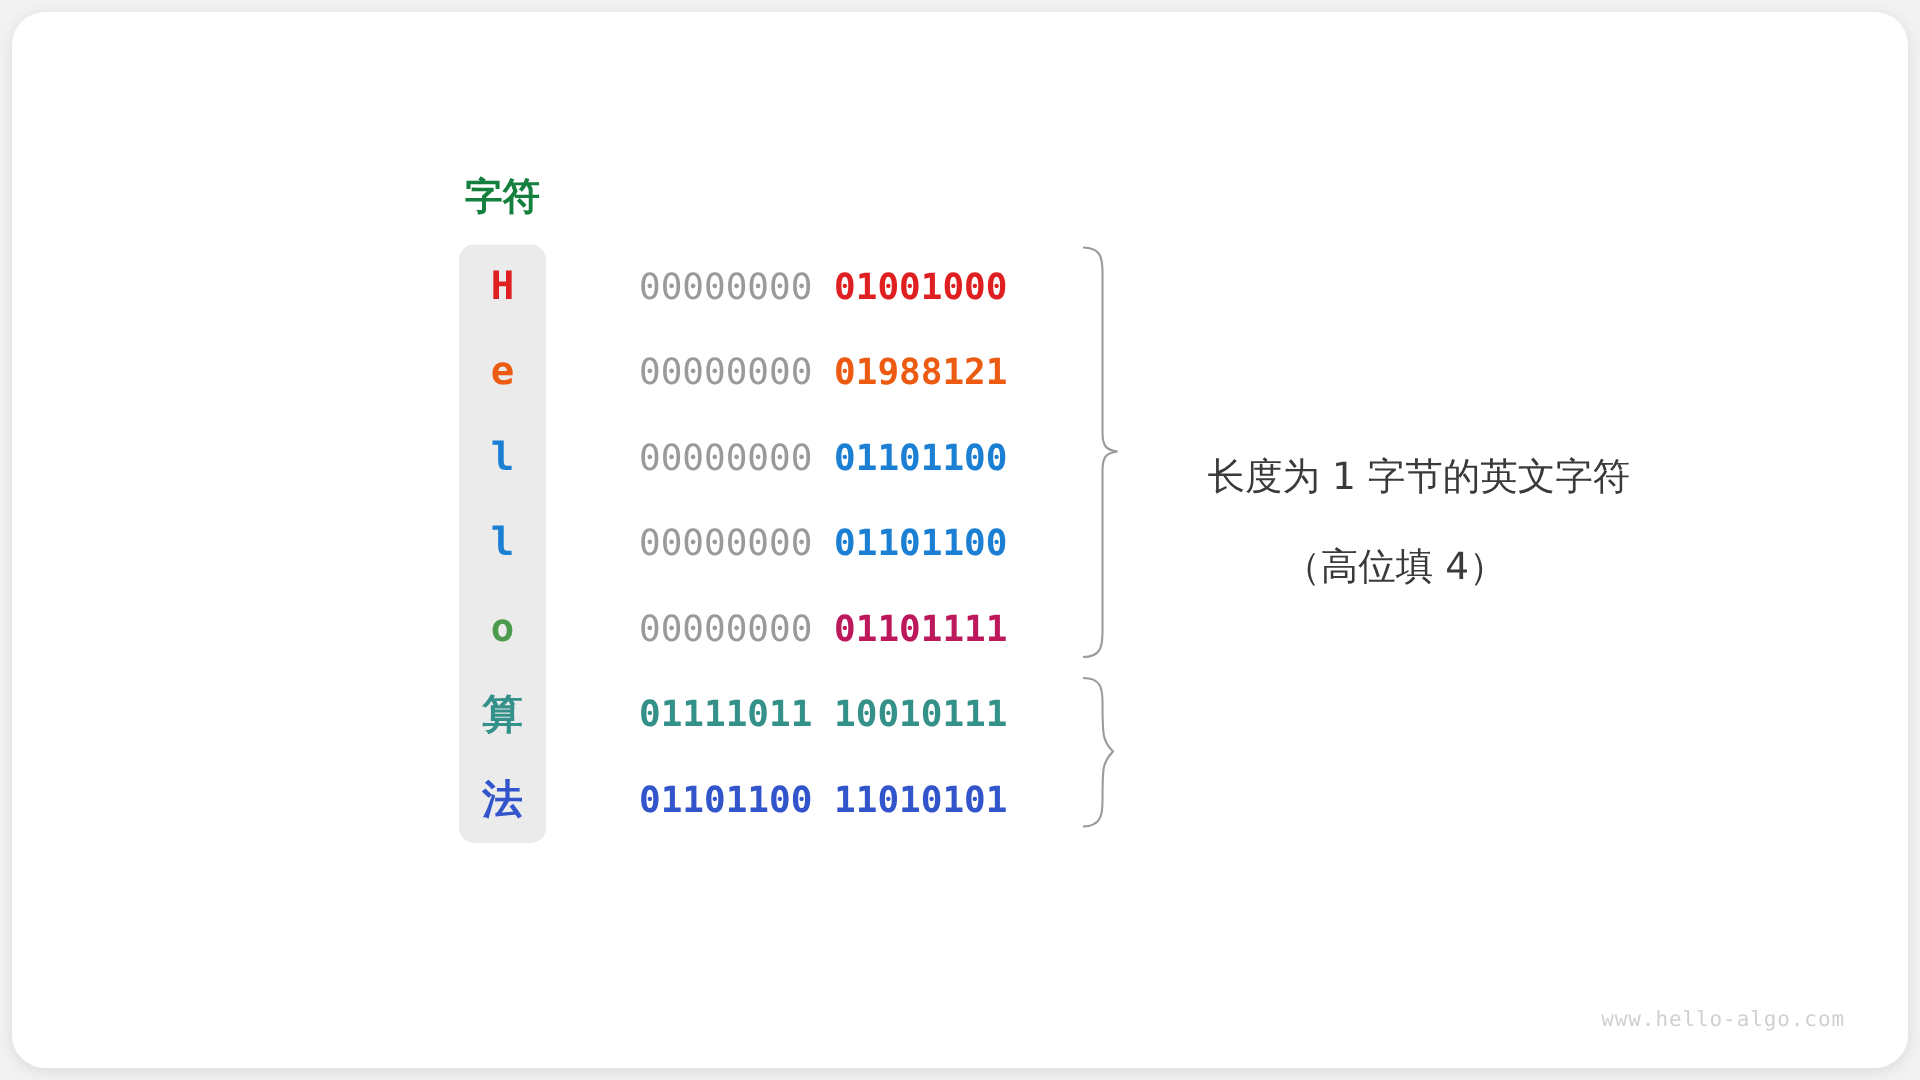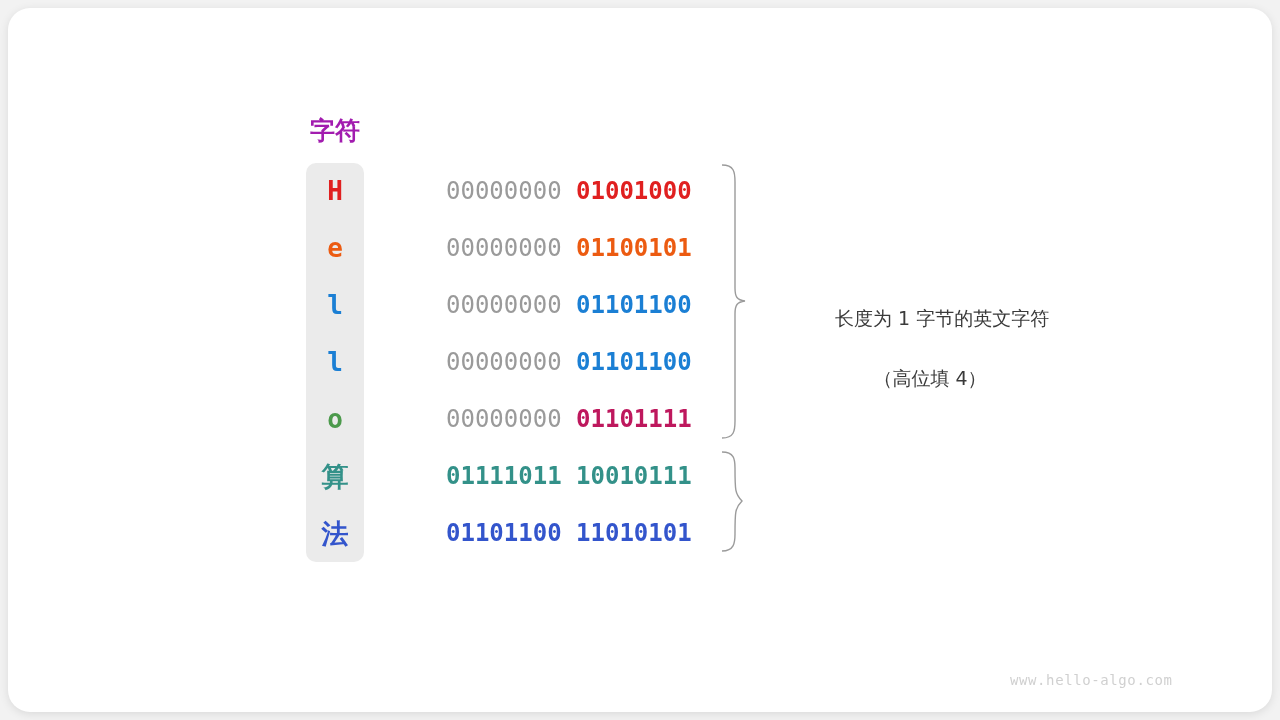--- a/index.html
+++ b/index.html
@@ -30,21 +30,21 @@
     height: 704px;
     background: #ffffff;
     border-radius: 22px;
     box-shadow: 0 2px 10px rgba(0,0,0,0.10);
   }
 
   
   .col-header {
     position: absolute;
     font-weight: bold;
-    color: #a21caf;
+    color: #15803d;
     white-space: nowrap;
   }
   #header-char {
     left: 306px;
     top: 114px;
     width: 58px;
     text-align: center;
     font-size: 25px;
     font-family: "Liberation Sans", "DejaVu Sans", sans-serif;
   }
@@ -87,21 +87,21 @@
     font-size: 26px;
     font-weight: bold;
     font-family: "DejaVu Sans Mono", "Liberation Mono", monospace;
   }
   .row-char.cjk {
     font-family: "DejaVu Sans", "Liberation Sans", sans-serif;
     font-size: 27px;
   }
   .row-bits {
     position: absolute;
-    left: 140px;
+    left: 120px;
     top: 0px;
     height: 57px;
     line-height: 57px;
     font-size: 24px;
     font-family: "DejaVu Sans Mono", "Liberation Mono", monospace;
     white-space: pre;
     letter-spacing: 0px;
   }
   .bits-hi { color: #9a9a9a; font-weight: normal; }
   .bits-lo { font-weight: bold; }
@@ -114,21 +114,21 @@
     top: 0;
     width: 1280px;
     height: 720px;
     pointer-events: none;
   }
 
   
   .annotation {
     position: absolute;
     color: #3a3a3a;
-    font-size: 19px;
+    font-size: 25px;
     line-height: 30px;
     text-align: center;
     white-space: pre;
     font-family: "DejaVu Sans", "Liberation Sans", sans-serif;
   }
   #annotation-1 {
     left: 760px;
     top: 273px;
     width: 340px;
   }
@@ -138,21 +138,21 @@
     width: 340px;
   }
   .annotation .line2 { display: block; }
 
   
   #watermark {
     position: absolute;
     left: 1010px;
     top: 672px;
     width: 220px;
-    text-align: left;
+    text-align: right;
     font-size: 14px;
     color: #d0d0d0;
     font-family: "DejaVu Sans Mono", "Liberation Mono", monospace;
     letter-spacing: 0.6px;
   }
 </style>
 </head>
 <body>
 
 <div id="canvas">
@@ -162,21 +162,21 @@
 
   <div id="char-column"></div>
 
   <div class="row" id="row-0" style="top:163px;">
     <div class="row-char" id="char-0" style="color: rgb(224, 32, 32);">H</div>
     <div class="row-bits"><span class="bits-hi">00000000</span><span class="bits-sep"> </span><span class="bits-lo" id="lo-0" style="color: rgb(224, 32, 32);">01001000</span></div>
   </div>
 
   <div class="row" id="row-1" style="top:220px;">
     <div class="row-char" id="char-1" style="color: rgb(236, 91, 17);">e</div>
-    <div class="row-bits"><span class="bits-hi">00000000</span><span class="bits-sep"> </span><span class="bits-lo" id="lo-1" style="color: rgb(236, 91, 17);">01100101</span></div>
+    <div class="row-bits"><span class="bits-hi">00000000</span><span class="bits-sep"> </span><span class="bits-lo" id="lo-1" style="color: rgb(236, 91, 17);">01988121</span></div>
   </div>
 
   <div class="row" id="row-2" style="top:277px;">
     <div class="row-char" id="char-2" style="color: rgb(27, 127, 212);">l</div>
     <div class="row-bits"><span class="bits-hi">00000000</span><span class="bits-sep"> </span><span class="bits-lo" id="lo-2" style="color: rgb(27, 127, 212);">01101100</span></div>
   </div>
 
   <div class="row" id="row-3" style="top:334px;">
     <div class="row-char" id="char-3" style="color: rgb(27, 127, 212);">l</div>
     <div class="row-bits"><span class="bits-hi">00000000</span><span class="bits-sep"> </span><span class="bits-lo" id="lo-3" style="color: rgb(27, 127, 212);">01101100</span></div>

